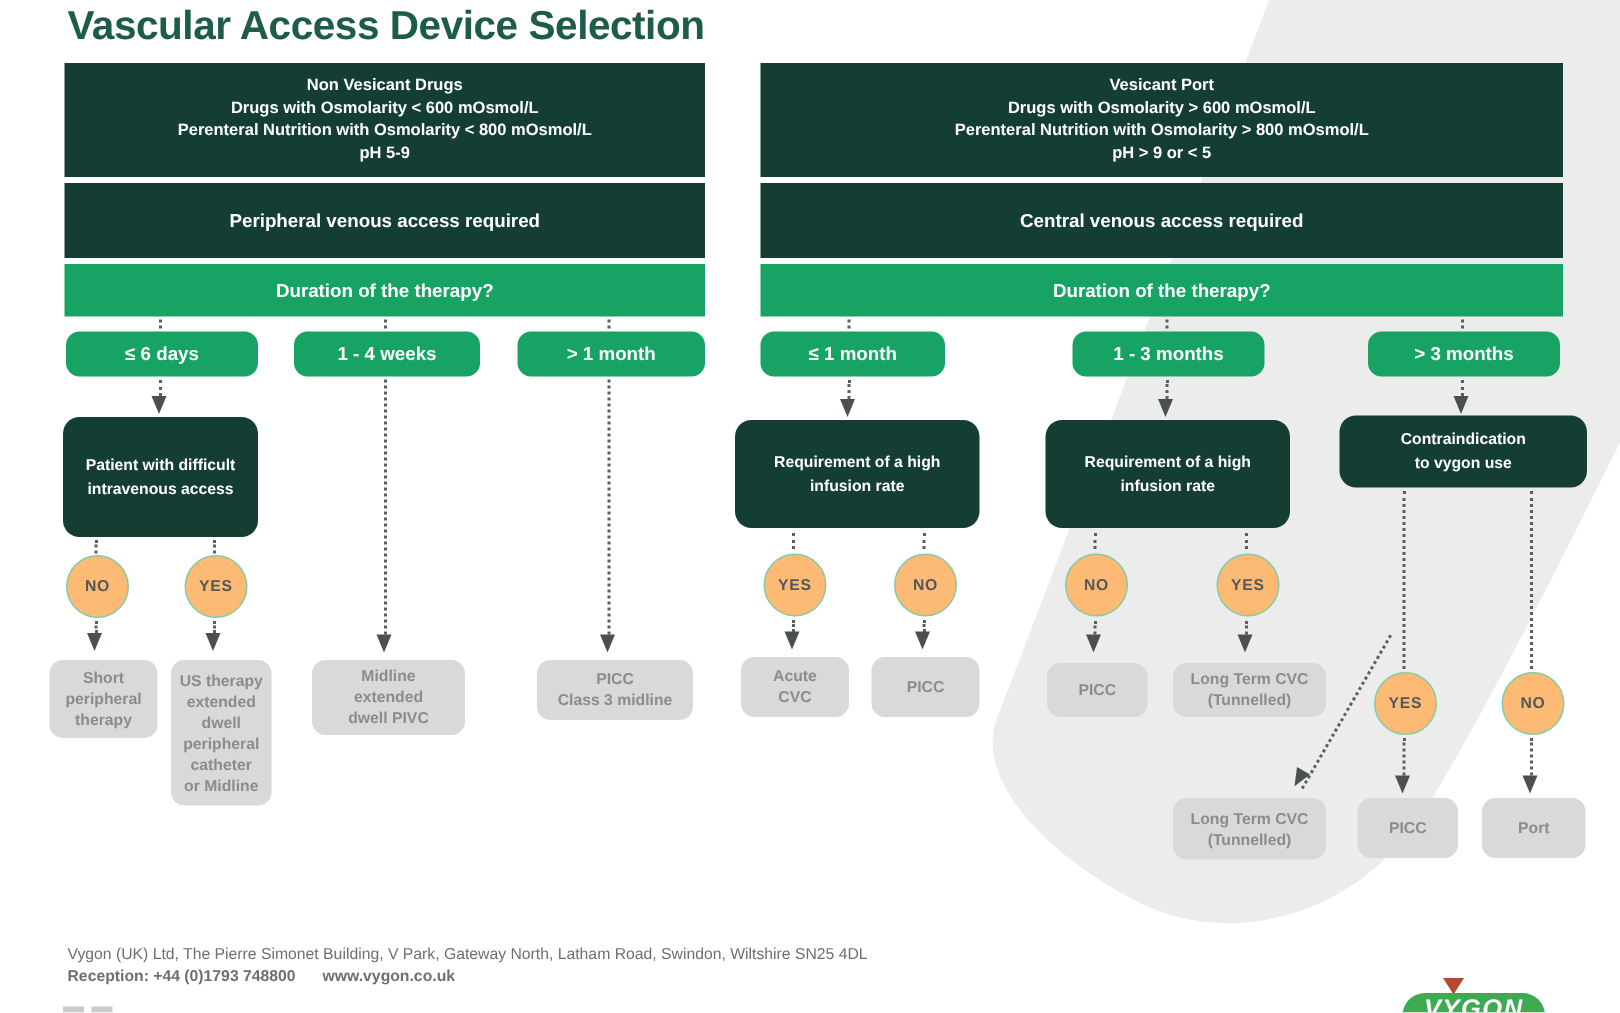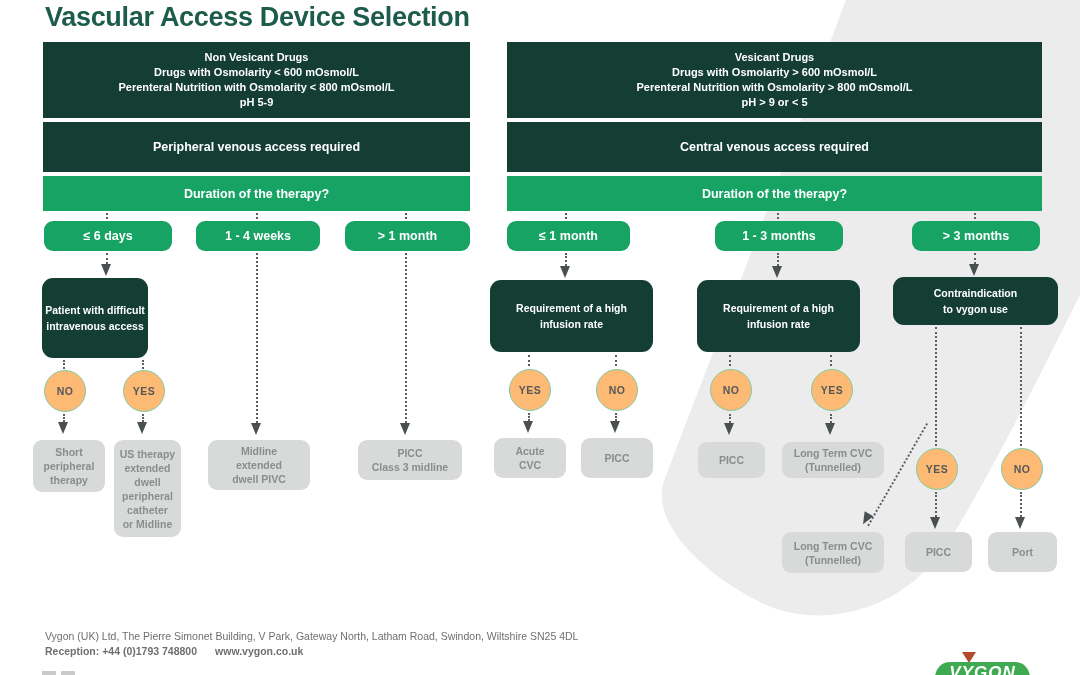--- a/index.html
+++ b/index.html
@@ -59,36 +59,36 @@
     <div>Peripheral venous access required</div>
   </div>
   <div class="el greenbar" style="left:43px;top:176px;width:427px;height:35px;">
     <div>Duration of the therapy?</div>
   </div>
   <div class="el btn" style="left:44px;width:128px;">≤ 6 days</div>
   <div class="el btn" style="left:196px;width:124px;">1 - 4 weeks</div>
   <div class="el btn" style="left:345px;width:125px;">&gt; 1 month</div>
 
   <div class="el darkbox criteria" style="left:507px;top:42px;width:535px;height:76px;">
-    <div>Vesicant Drugs</div>
+    <div>Vesicant Port</div>
     <div>Drugs with Osmolarity &gt; 600 mOsmol/L</div>
     <div>Perenteral Nutrition with Osmolarity &gt; 800 mOsmol/L</div>
     <div>pH &gt; 9 or &lt; 5</div>
   </div>
   <div class="el darkbox accessbar" style="left:507px;top:122px;width:535px;height:50px;">
     <div>Central venous access required</div>
   </div>
   <div class="el greenbar" style="left:507px;top:176px;width:535px;height:35px;">
     <div>Duration of the therapy?</div>
   </div>
   <div class="el btn" style="left:507px;width:123px;">≤ 1 month</div>
   <div class="el btn" style="left:715px;width:128px;">1 - 3 months</div>
   <div class="el btn" style="left:912px;width:128px;">&gt; 3 months</div>
 
-  <div class="el decision" style="left:42px;top:278px;width:106px;height:80px;text-align:center;">Patient with difficult
+  <div class="el decision" style="left:42px;top:278px;width:130px;height:80px;text-align:center;">Patient with difficult
 intravenous access</div>
   <div class="el decision" style="left:490px;top:280px;width:163px;height:72px;">Requirement of a high
 infusion rate</div>
   <div class="el decision" style="left:697px;top:280px;width:163px;height:72px;">Requirement of a high
 infusion rate</div>
   <div class="el decision" style="left:893px;top:277px;width:165px;height:48px;">Contraindication
 to vygon use</div>
 
   <div class="el circle" style="left:44px;top:370px;">NO</div>
   <div class="el circle" style="left:123px;top:370px;">YES</div>

